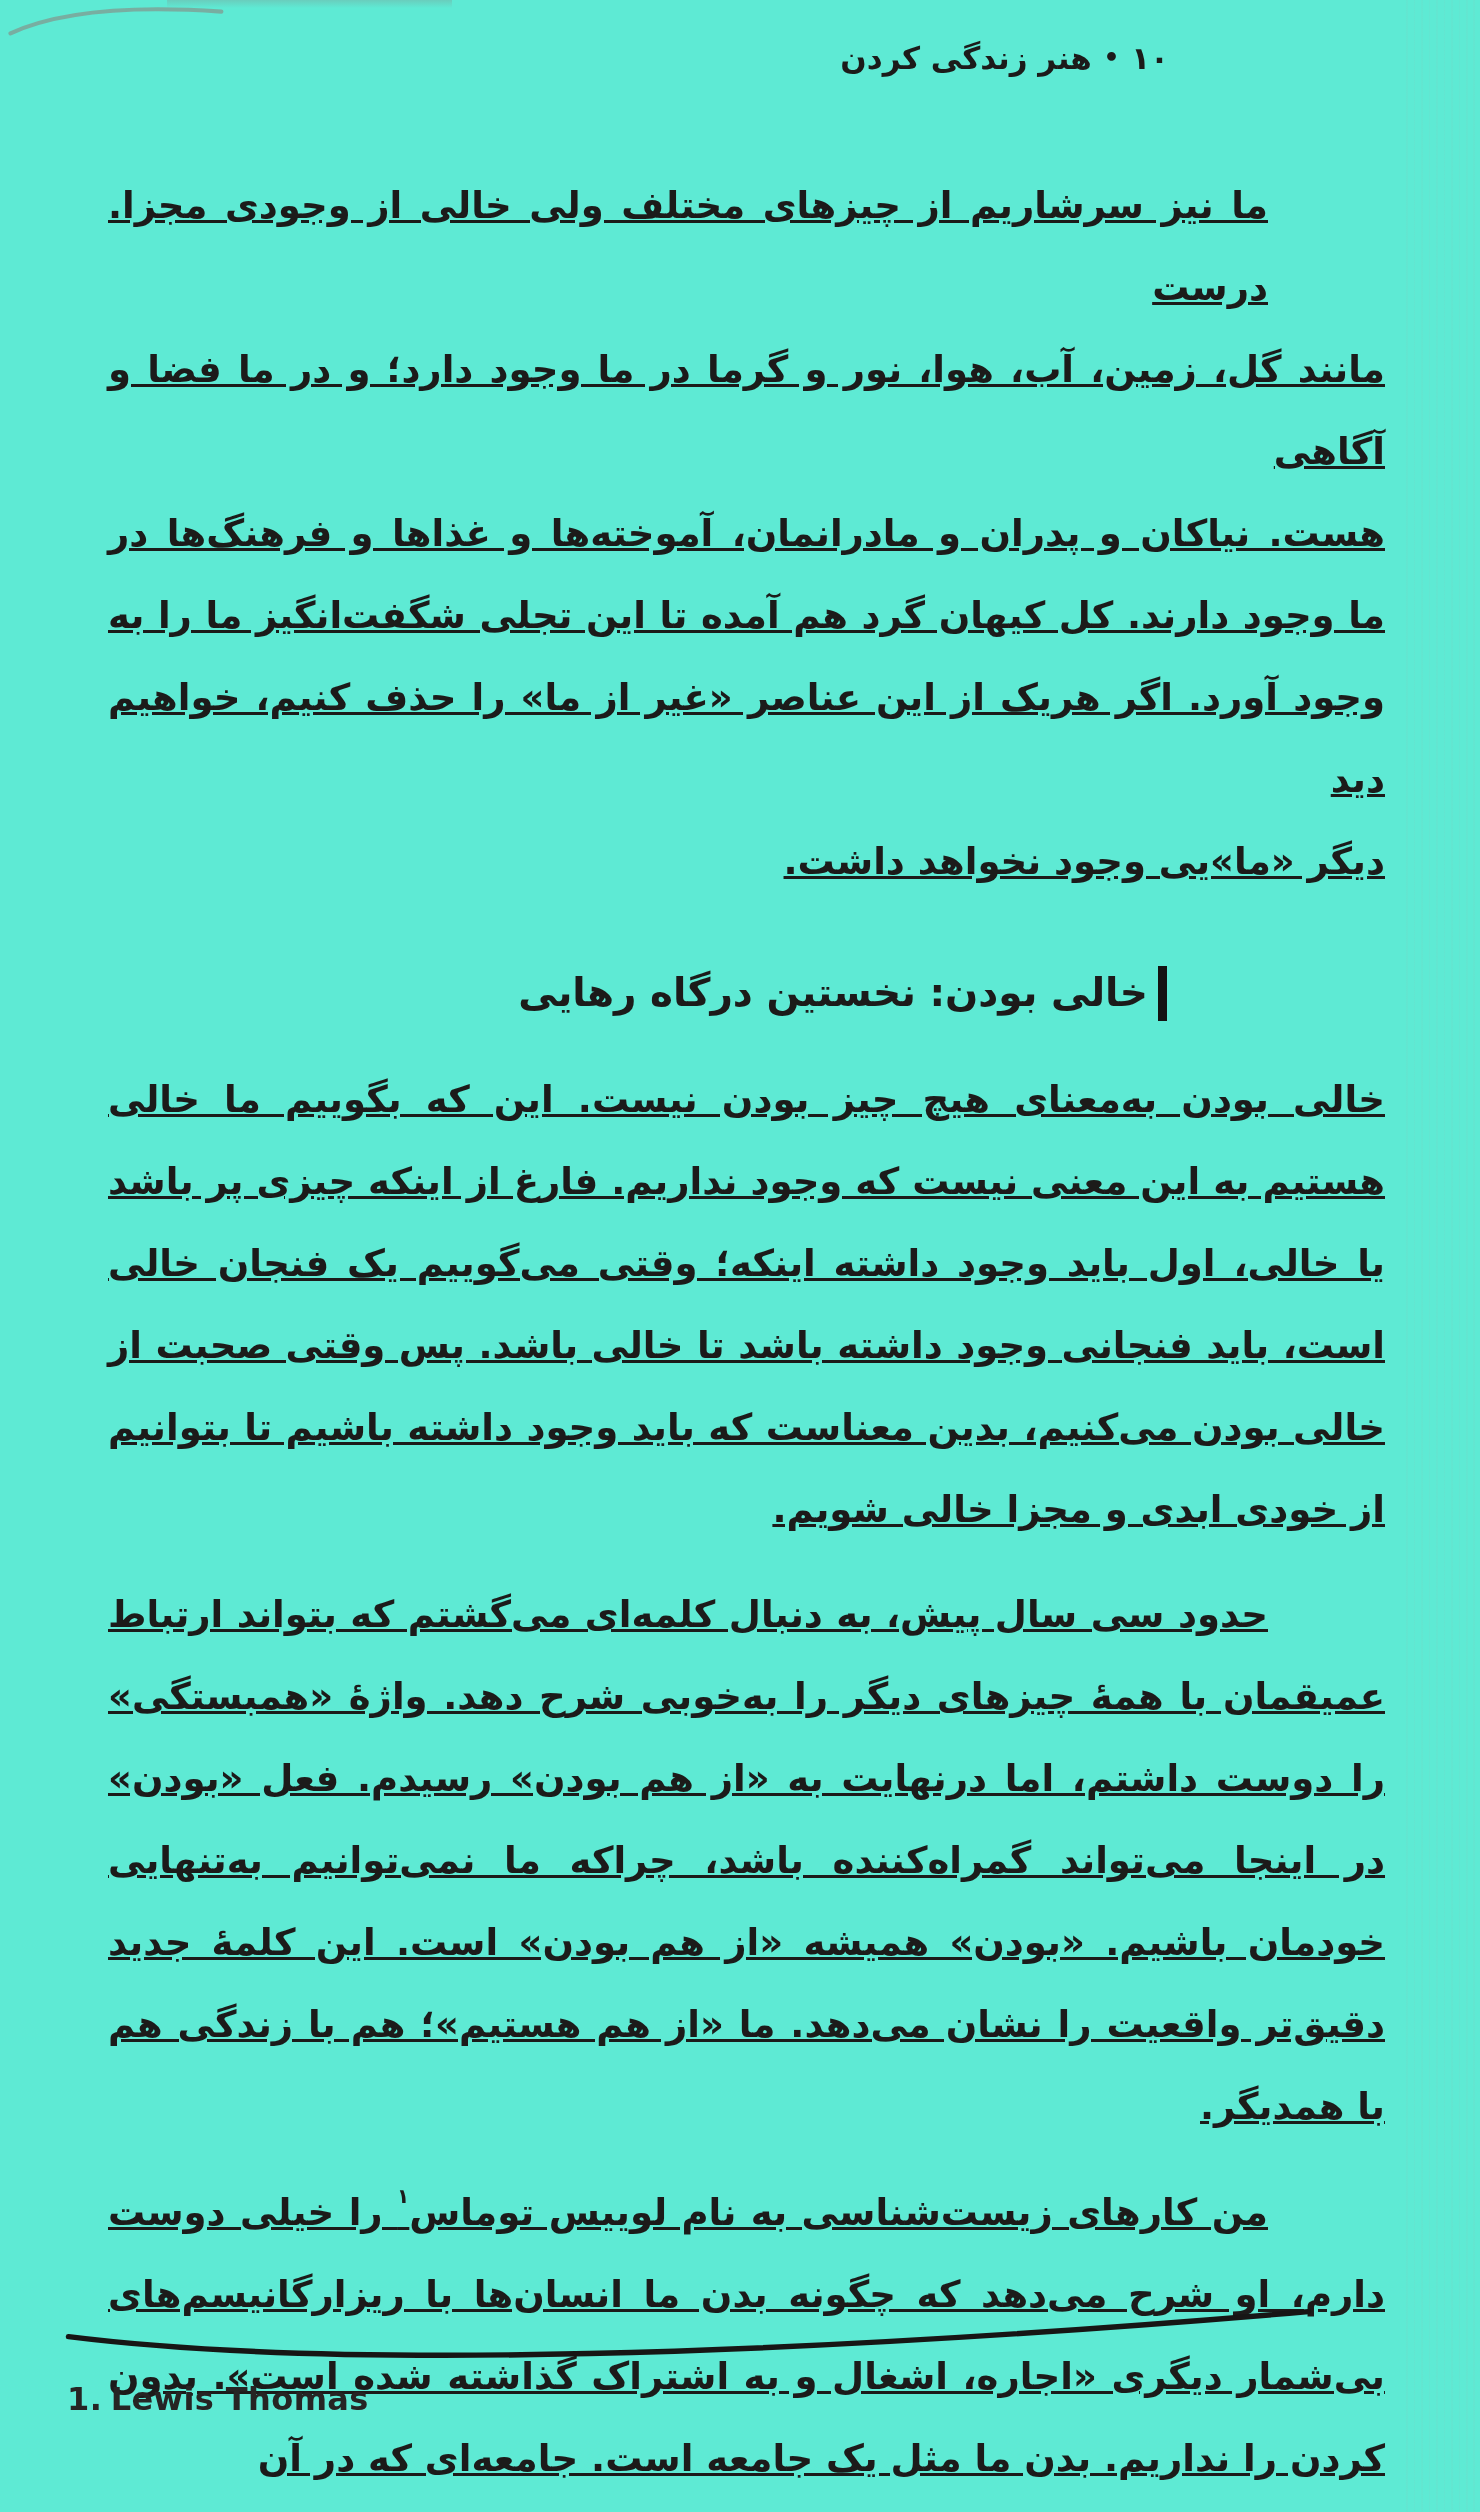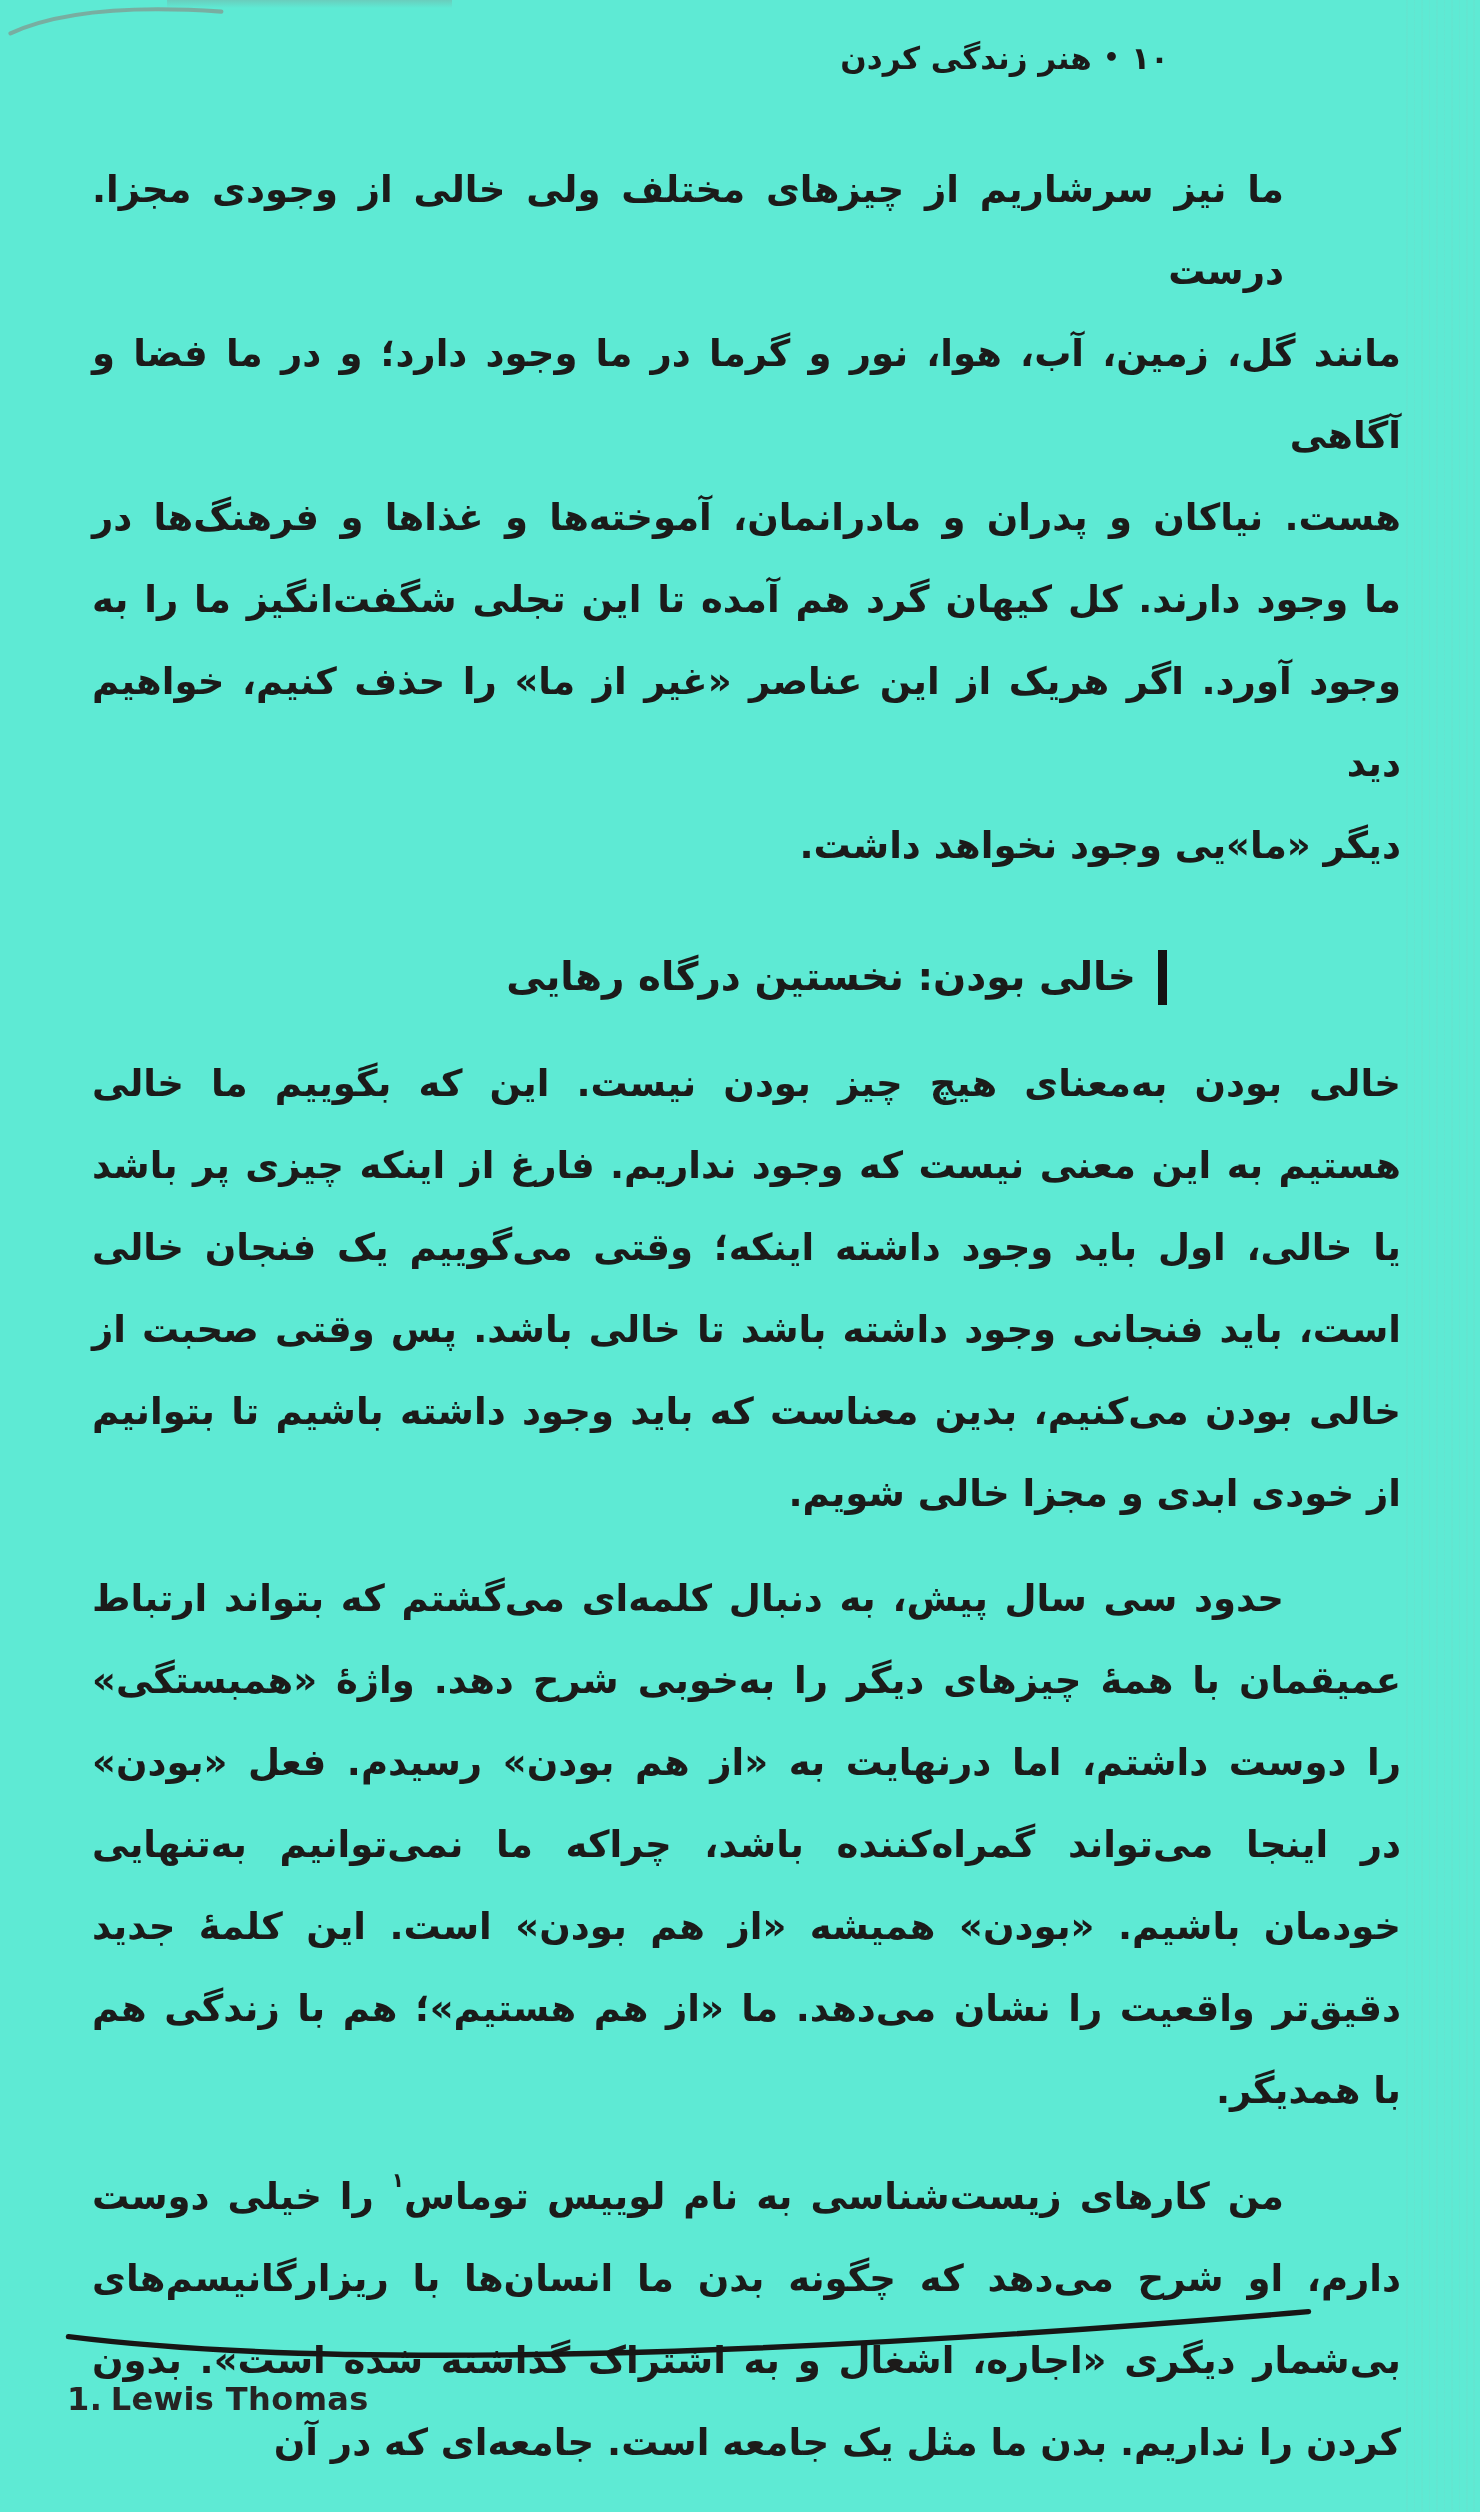--- a/index.html
+++ b/index.html
@@ -43,35 +43,35 @@
   .text-column {
     position: absolute;
     top: 149px;
     right: 80px;
     left: 92px;
     direction: rtl;
     font-size: 37px;
     font-weight: bold;
     line-height: 82px;
   }
-  .para { margin: 0; }
+  .para { margin: 16px; text-decoration: underline; }
   .para + .para { margin-top: 23.4px; }
   .line {
     text-align: justify;
     text-align-last: justify;
   }
   .line.last { text-align-last: right; }
   .line.indent { padding-right: 117px; }
   .line sup { font-size: 20px; line-height: 0; vertical-align: 22px; }
 
   .section-heading {
     display: flex;
     direction: rtl;
     align-items: center;
-    gap: 22px;
+    gap: 10px;
     margin: 49px 0 25px;
     padding-right: 234px;
   }
   .section-heading .bar {
     width: 9.2px;
     height: 55px;
     background: #141312;
     flex: 0 0 auto;
   }
   .section-heading .heading-text {

